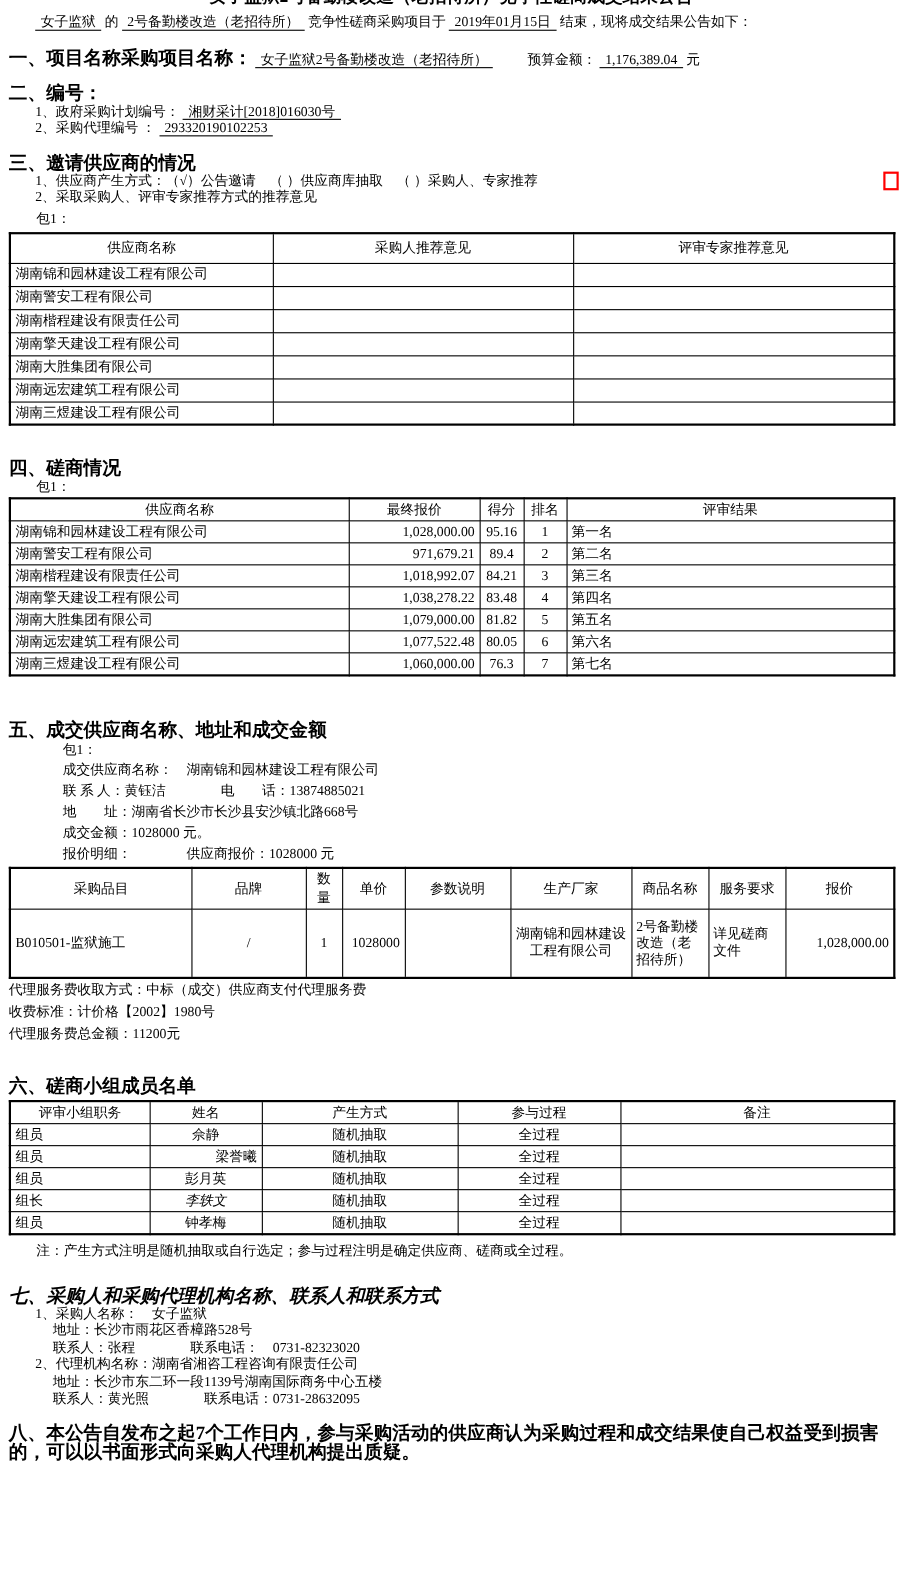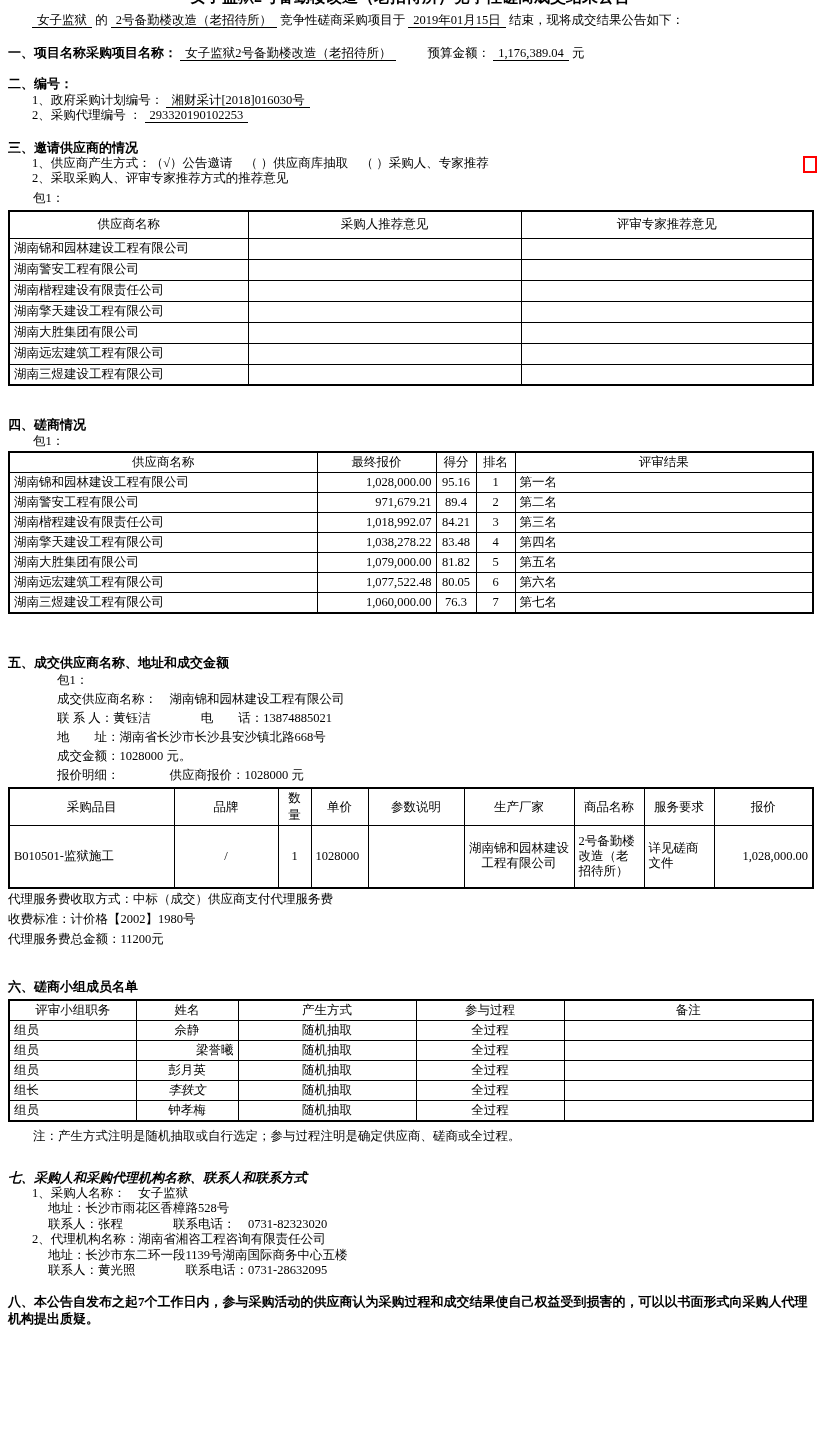--- a/index.html
+++ b/index.html
@@ -9,21 +9,21 @@
     font-family: "Liberation Serif", "DejaVu Serif", serif;
     font-size: 12.5px; color: #000; overflow: hidden;
   }
   .doc { position: relative; width: 820px; height: 1285px; padding: 0 8px; border-radius: 26px; }
 
   .clip-strip { height: 7px; overflow: hidden; text-align: center; }
   .clip-strip .big { font-size: 16px; font-weight: bold; display: block; margin-top: -13px; white-space: nowrap; }
 
   .line { line-height: 16px; white-space: nowrap; }
   .b { font-weight: bold; }
-  .h13 { font-size: 13px; }
+  .h13 { font-size: 17px; }
   .u { border-bottom: 1px solid #000; padding: 0 5px; }
   .ind24 { padding-left: 24px; }
   .ind40 { padding-left: 40px; }
   .ind49 { padding-left: 49px; }
   .ind25 { padding-left: 25px; }
   .gap28 { margin-left: 28px; }
 
   .intro { margin-top: 5px; line-height: 17px; }
   .s1 { margin-top: 16px; }
   .s2t { margin-top: 15px; }
@@ -256,21 +256,21 @@
         <th>商品名称</th>
         <th>服务要求</th>
         <th>报价</th>
       </tr>
     </thead>
     <tbody>
         <tr>
           <td style="text-align: left;">B010501-监狱施工</td>
           <td style="text-align: center;">/</td>
           <td style="text-align: center;">1</td>
-          <td style="text-align: left;">1028000</td>
+          <td style="text-align: right;">1028000</td>
           <td style="text-align: left;"></td>
           <td style="text-align: center;">湖南锦和园林建设工程有限公司</td>
           <td style="text-align: left;">2号备勤楼改造（老招待所）</td>
           <td style="text-align: left;">详见磋商文件</td>
           <td style="text-align: right;">1,028,000.00</td>
         </tr>
       </tbody>
   </table>
 
   <div class="line after-l">代理服务费收取方式：中标（成交）供应商支付代理服务费</div>

